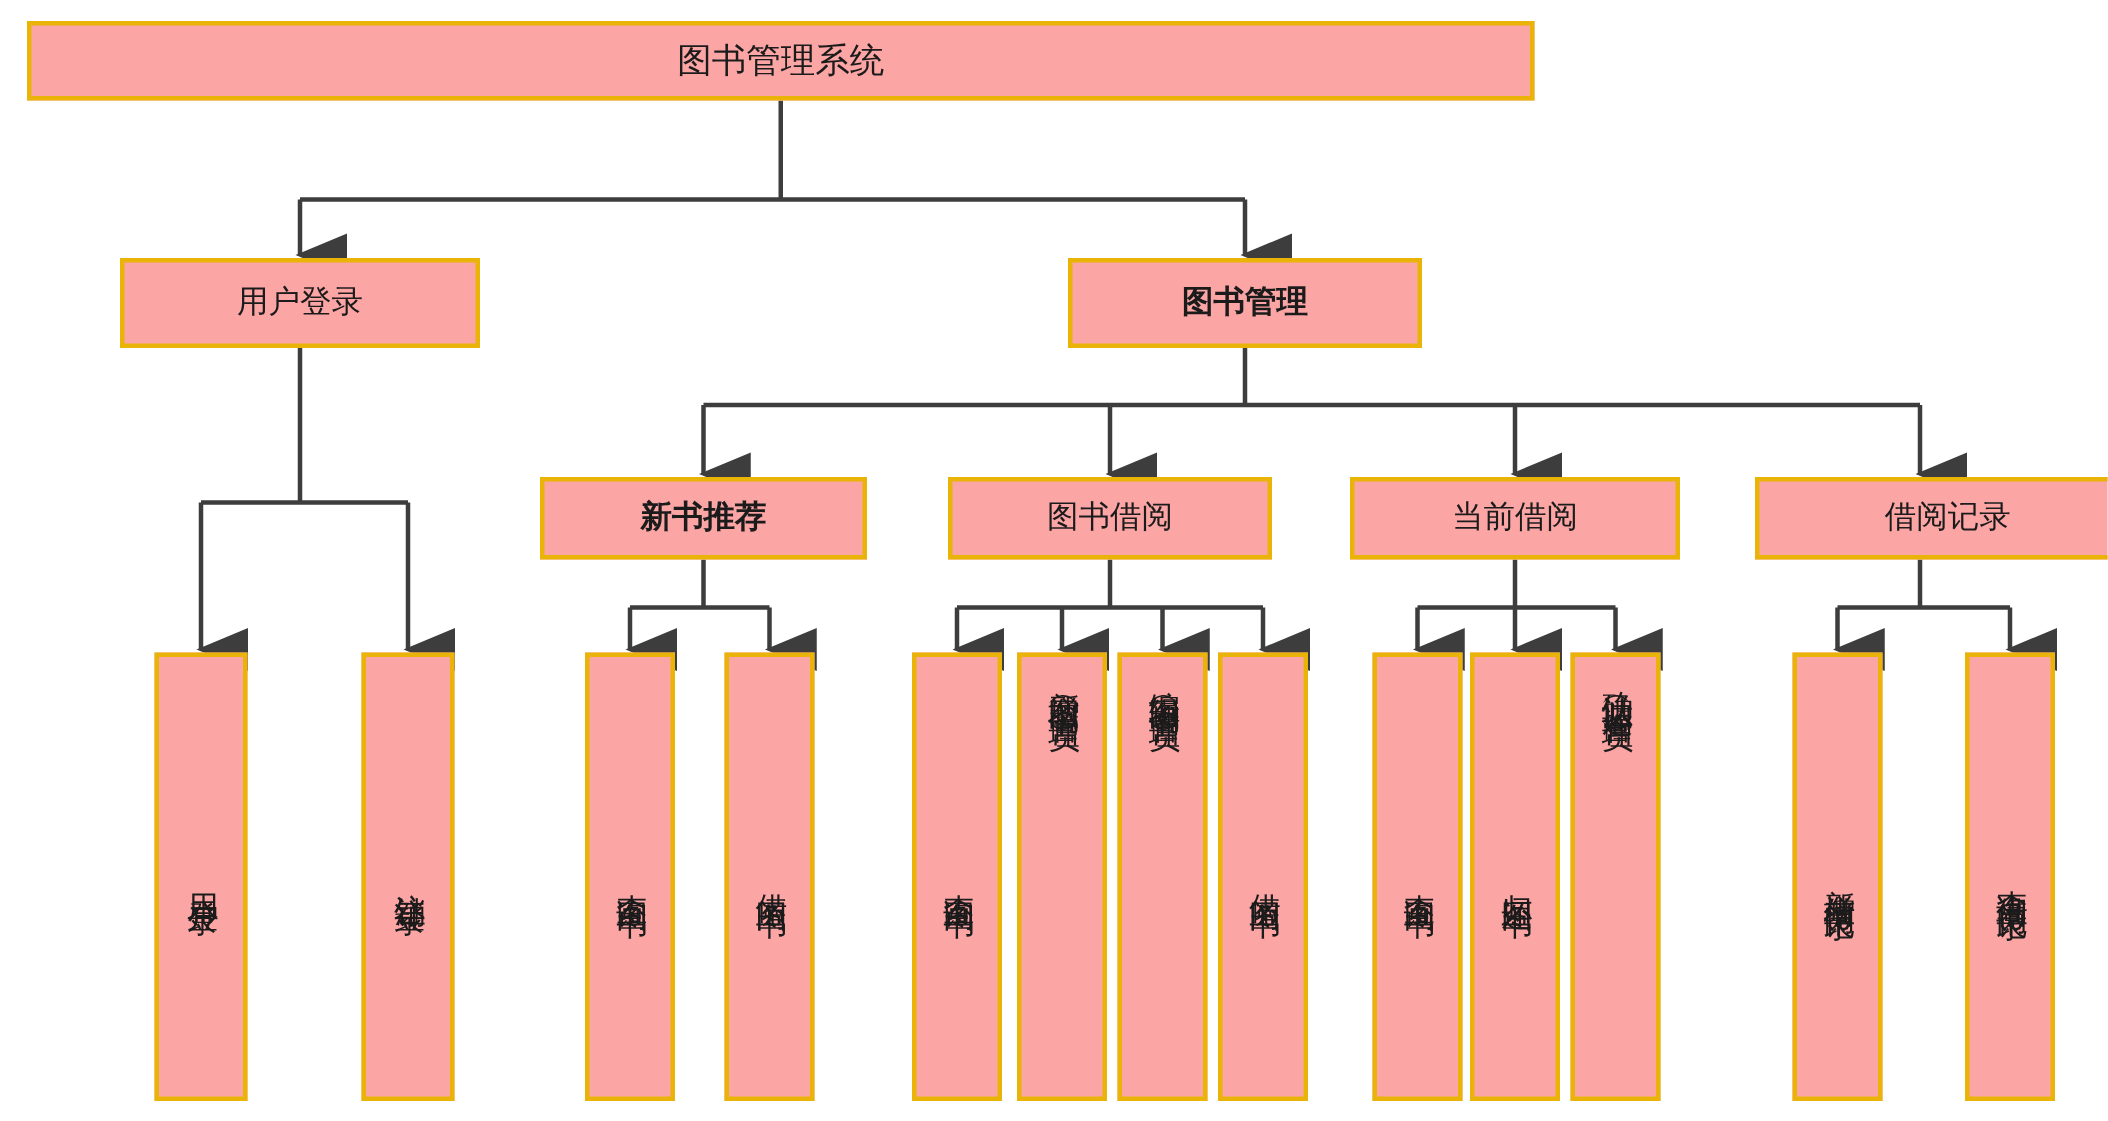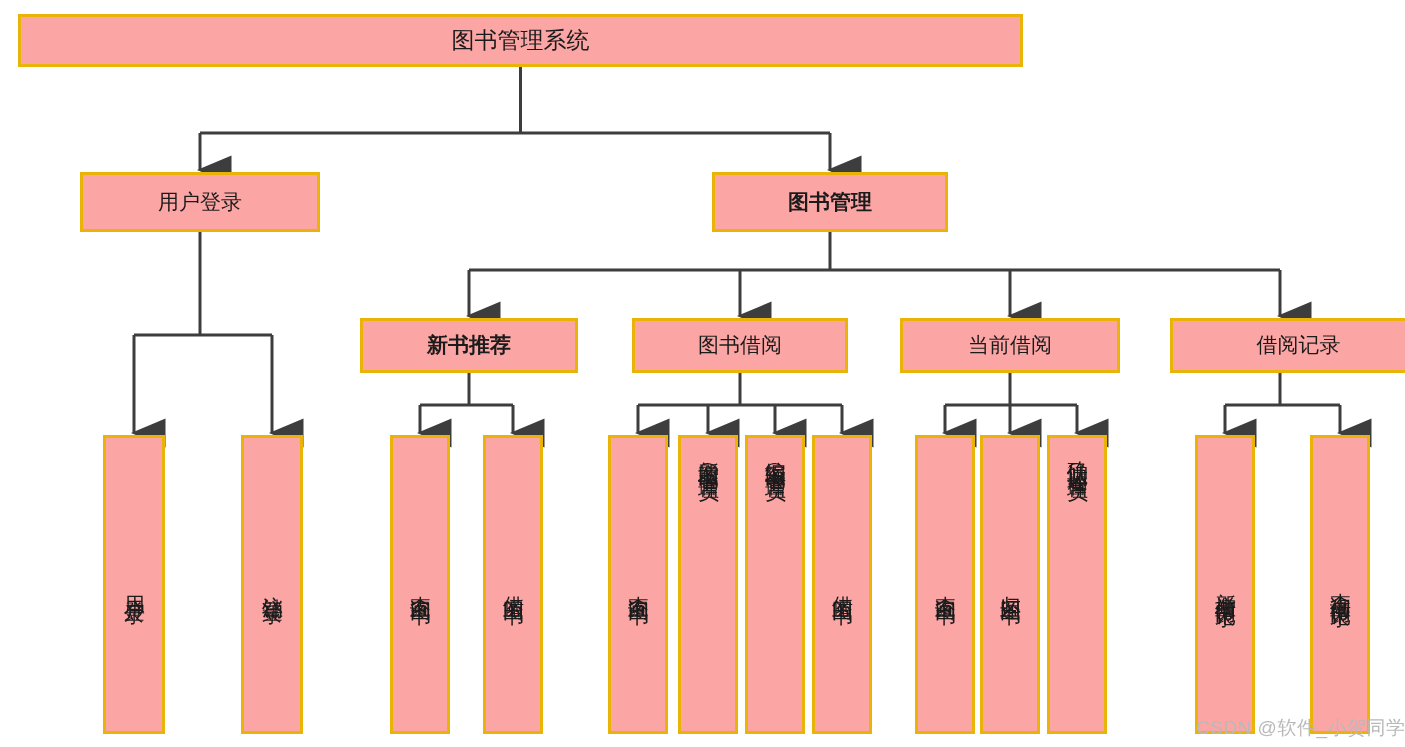--- a/index.html
+++ b/index.html
@@ -121,15 +121,14 @@
         <span class="node-label">确认归还（管理员）</span>
       </div>
       <div class="node-box vertical" style="left: 1195px; top: 435px; width: 60px; height: 299px; align-items: center; padding-top: 0px;">
         <span class="node-label">新增借阅记录</span>
       </div>
       <div class="node-box vertical" style="left: 1310px; top: 435px; width: 60px; height: 299px; align-items: center; padding-top: 0px;">
         <span class="node-label">查询借阅记录</span>
       </div>
     </div>
 
-  <div class="watermark" style="left: 1196px; top: 715px;">CSDN @软件_小贺同学</div>
 
 </div>
 
 </body></html>

